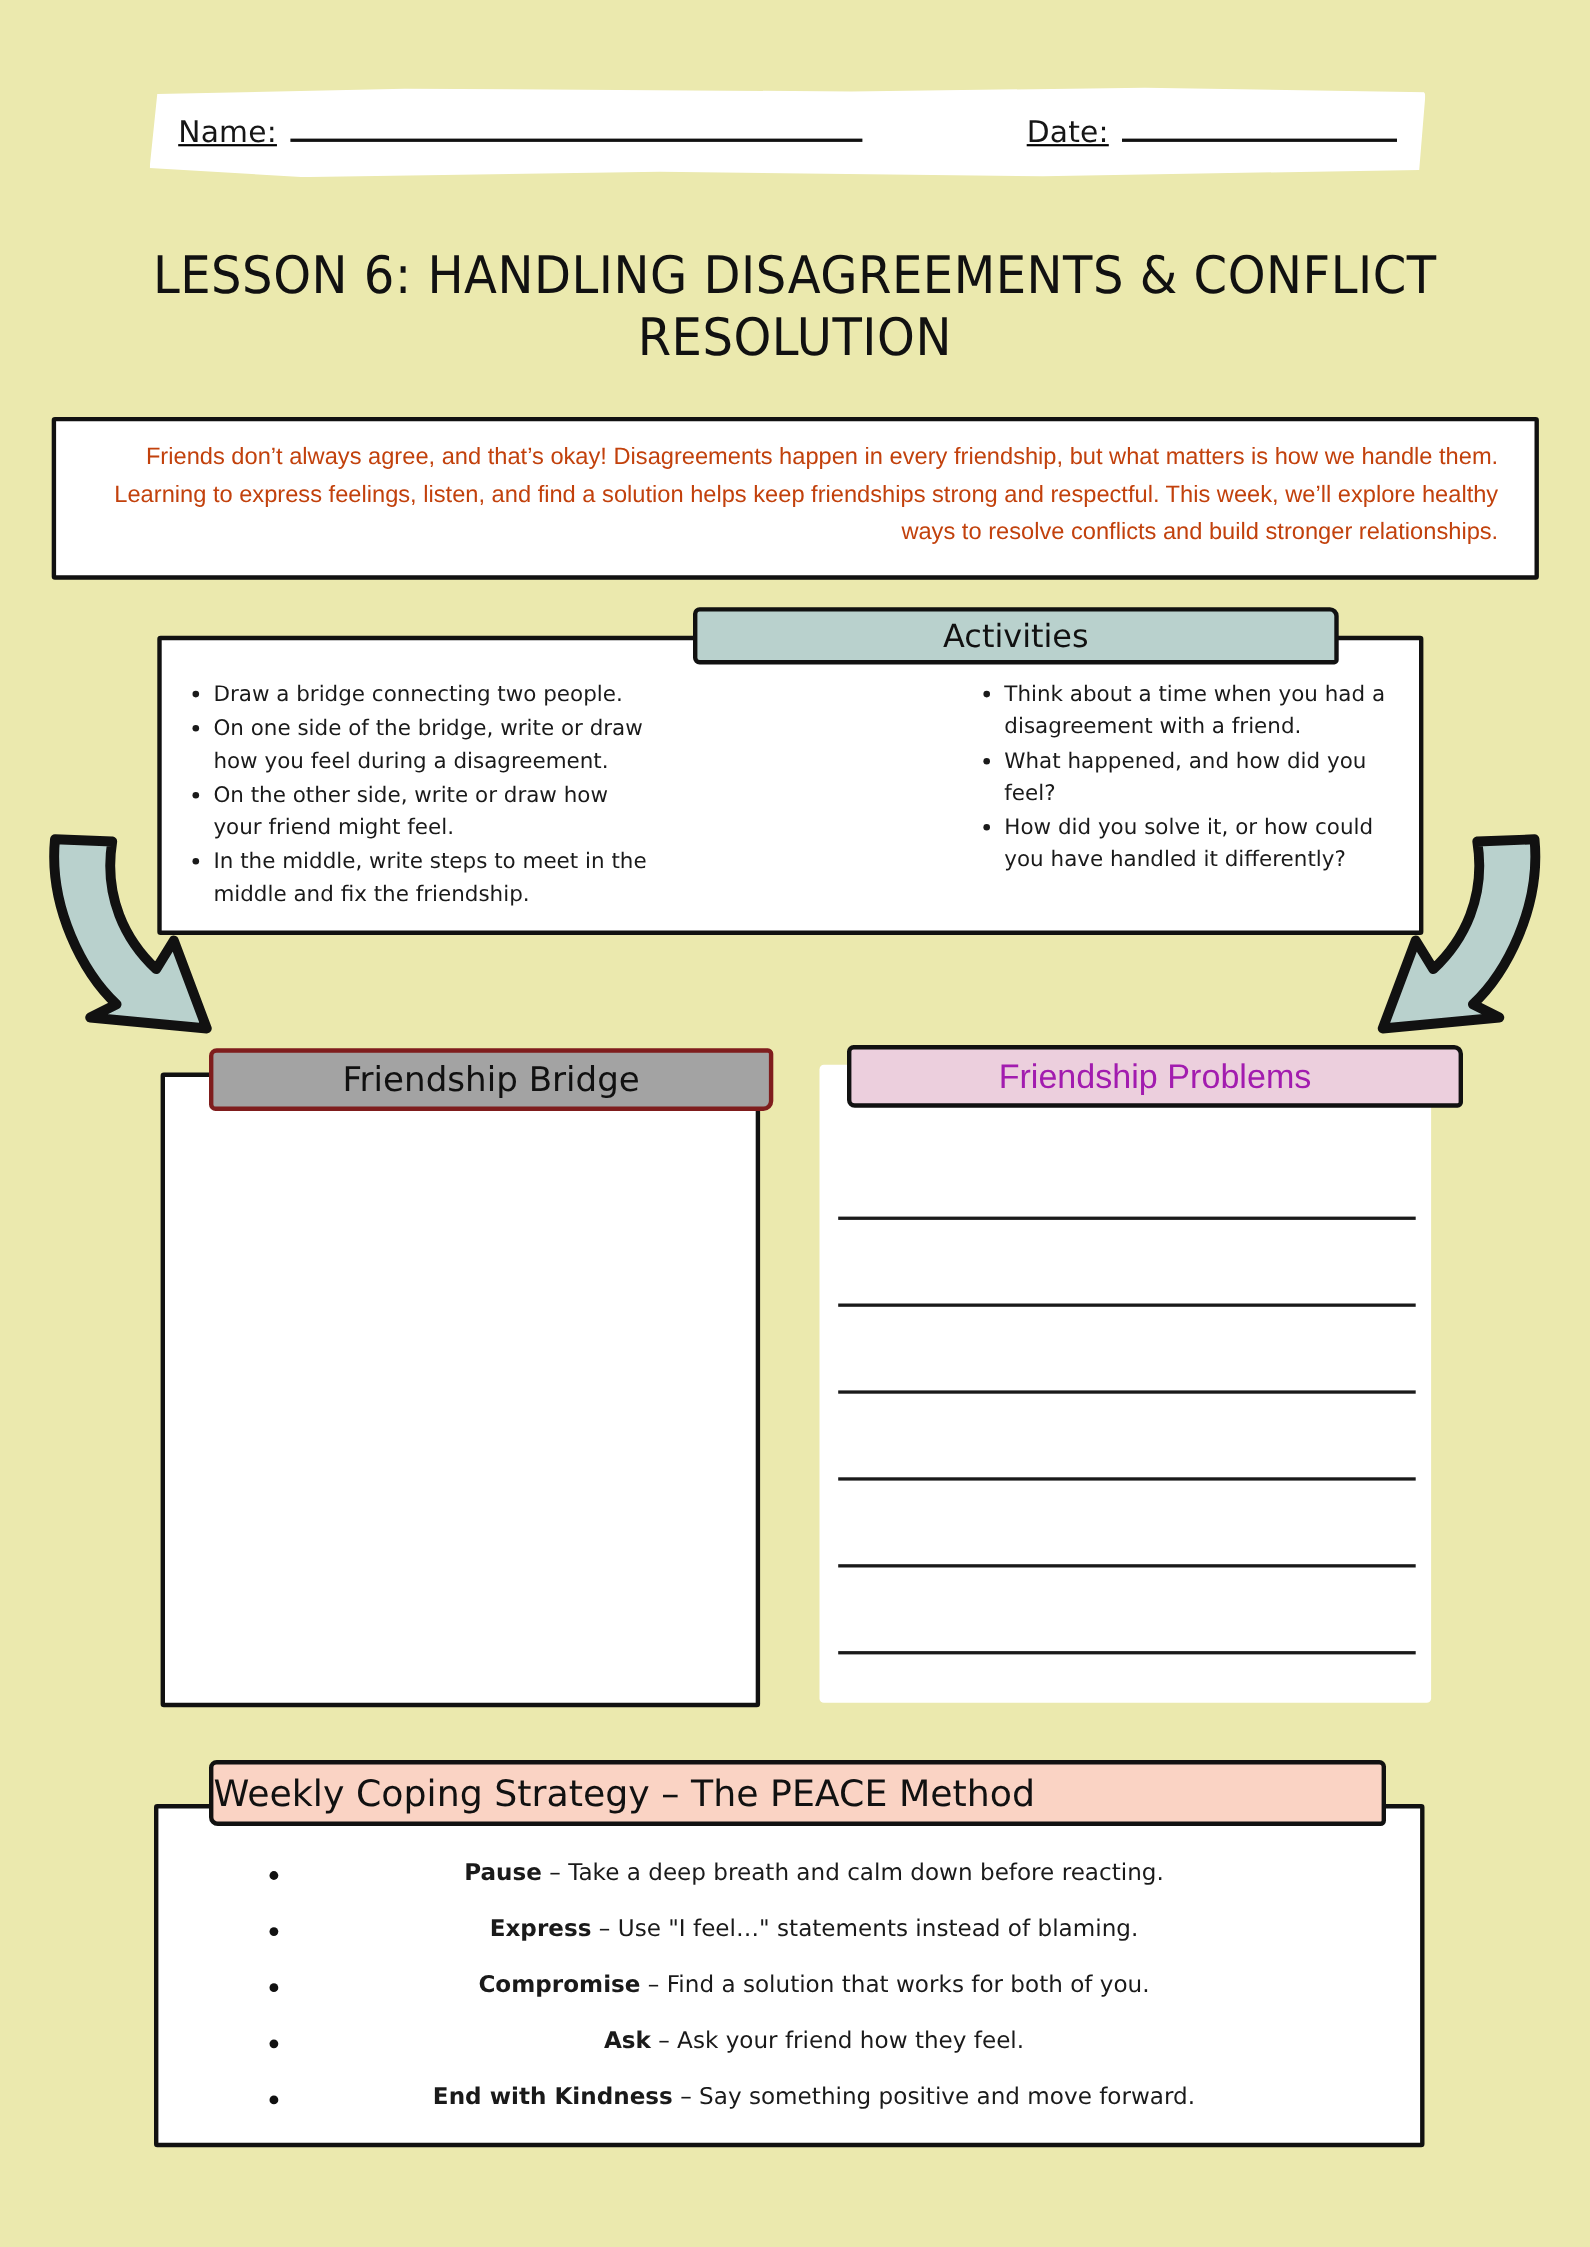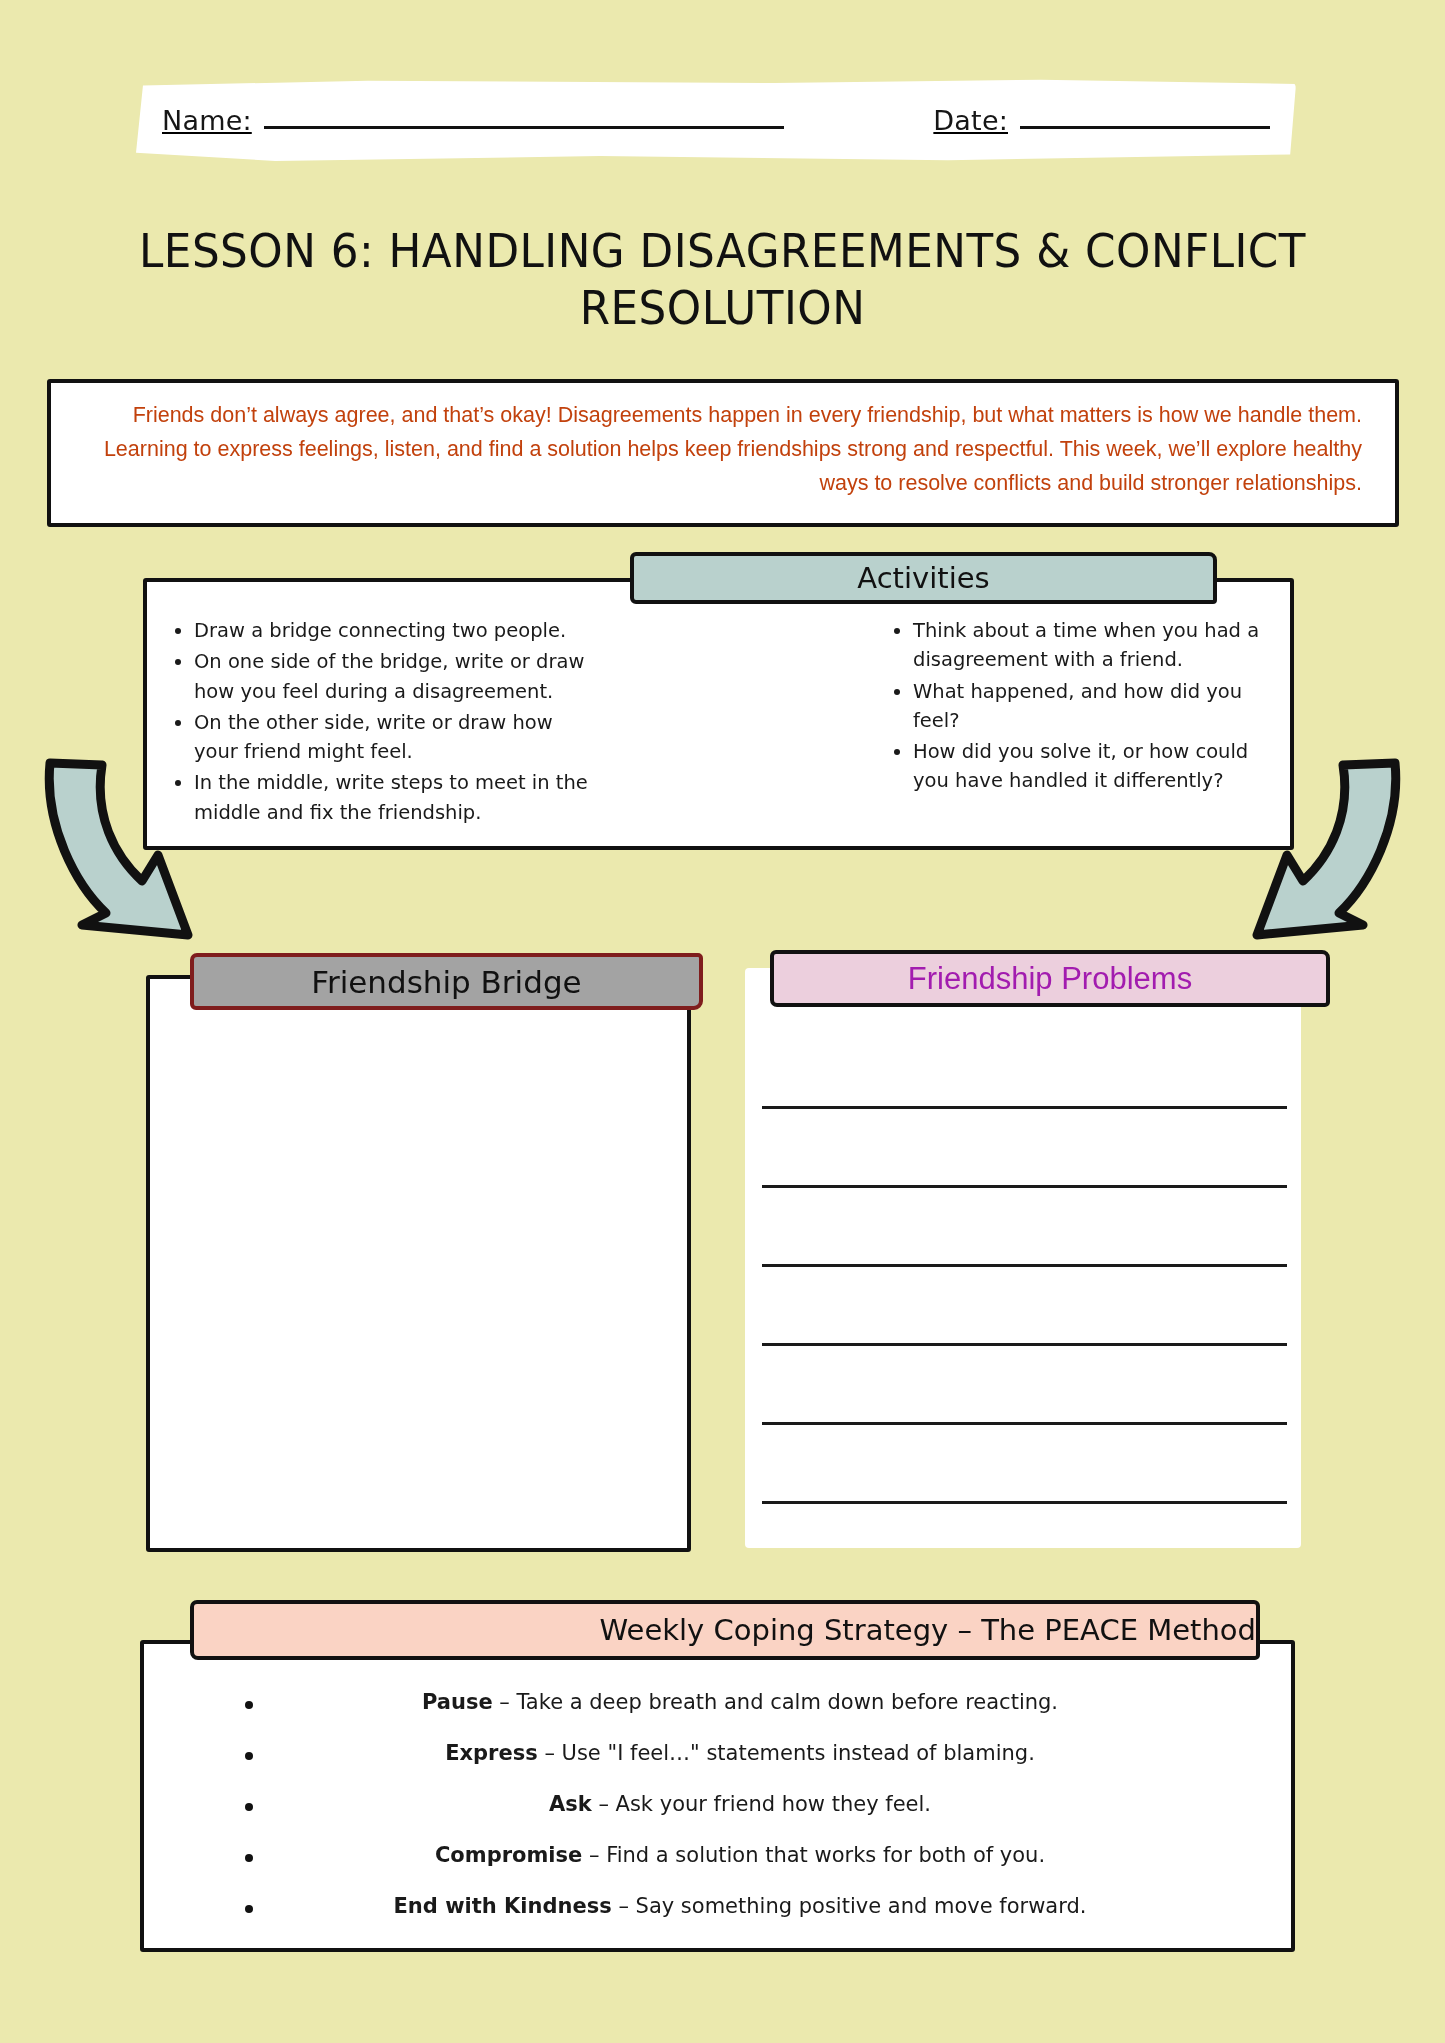--- a/index.html
+++ b/index.html
@@ -249,23 +249,23 @@
     left: 190px;
     top: 1600px;
     width: 1070px;
     height: 60px;
     background: #fad3c4;
     border: 4px solid #111;
     box-sizing: border-box;
     border-radius: 7px 6px 5px 8px;
     display: flex;
     align-items: center;
-    justify-content: flex-end;
-    font-family: "DejaVu Sans", sans-serif;
-    font-size: 29px;
+    justify-content: flex-start;
+    font-family: "DejaVu Sans", sans-serif;
+    font-size: 33px;
     color: #111;
   }
   .peace-list {
     position: absolute;
     left: 195px;
     top: 1692px;
     width: 1050px;
     margin: 0;
     padding: 0;
     list-style: none;
@@ -368,25 +368,25 @@
     <li>
       <span class="bullet"></span>
       <b>Pause</b><span> – </span><span>Take a deep breath and calm down before reacting.</span>
     </li>
     <li>
       <span class="bullet"></span>
       <b>Express</b><span> – </span><span>Use "I feel…" statements instead of blaming.</span>
     </li>
     <li>
       <span class="bullet"></span>
+      <b>Compromise</b><span> – </span><span>Find a solution that works for both of you.</span>
+    </li>
+    <li>
+      <span class="bullet"></span>
       <b>Ask</b><span> – </span><span>Ask your friend how they feel.</span>
     </li>
     <li>
       <span class="bullet"></span>
-      <b>Compromise</b><span> – </span><span>Find a solution that works for both of you.</span>
-    </li>
-    <li>
-      <span class="bullet"></span>
       <b>End with Kindness</b><span> – </span><span>Say something positive and move forward.</span>
     </li>
   </ul>
 
 </div>
 
 </body></html>

